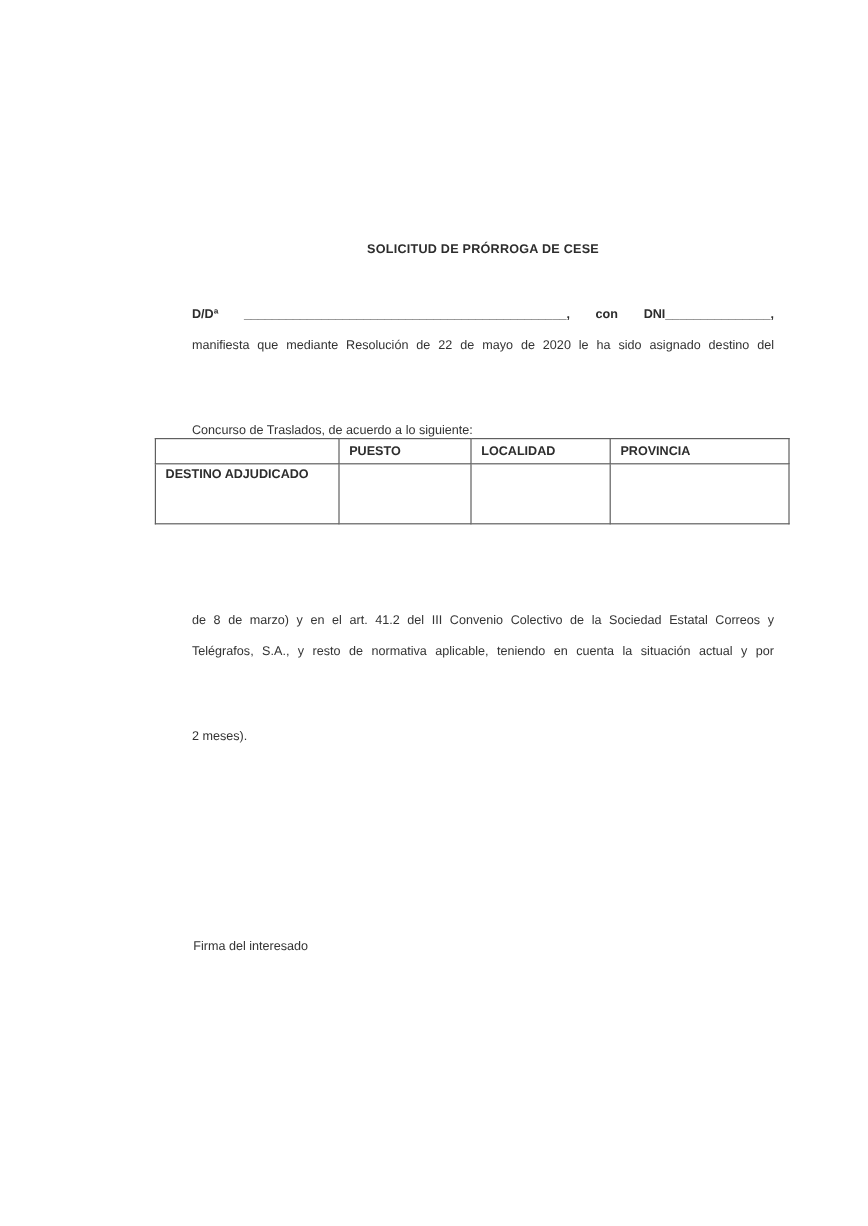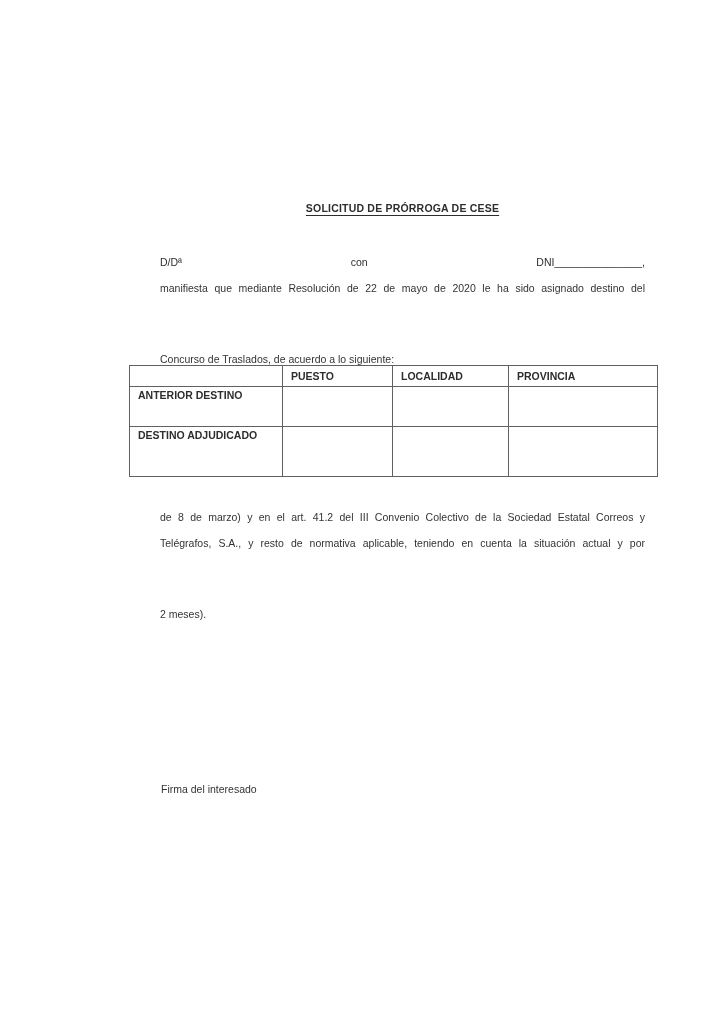--- a/index.html
+++ b/index.html
@@ -14,34 +14,33 @@
   }
   .doc-title {
     position: absolute;
     top: 202px; left: 160px; width: 485px;
     margin: 0;
     text-align: center;
     font-size: 10.5px;
     font-weight: bold;
     letter-spacing: 0.2px;
     color: #2d2d2d;
-    text-decoration: underline;
     text-underline-offset: 3px;
   }
   .intro {
     position: absolute;
     top: 249px; left: 160px; width: 485px;
     font-size: 10.5px;
     line-height: 26px;
   }
   .intro-line1 {
     display: flex;
     justify-content: space-between;
     align-items: baseline;
-    font-weight: normal;
+    font-weight: bold;
     color: #2d2d2d;
     white-space: pre;
   }
   .jline { text-align: justify; text-align-last: justify; }
   .lline { text-align: left; margin-top: 45px; }
   .dest-table {
     position: absolute;
     top: 365px; left: 129px;
     border-collapse: collapse;
     table-layout: fixed;
@@ -85,20 +84,21 @@
 </head>
 <body>
 
 <div class="page">
 
   <h1 class="doc-title">SOLICITUD DE PRÓRROGA DE CESE</h1>
 
   <div class="intro">
     <div class="intro-line1">
       <span>D/Dª</span>
+      <span><span>______________________________________________</span><span>,</span></span>
       <span>con</span>
       <span><span>DNI</span><span>_______________</span><span>,</span></span>
     </div>
     <div class="jline">manifiesta que mediante Resolución de 22 de mayo de 2020 le ha sido asignado destino del</div>
     <div class="lline">Concurso de Traslados, de acuerdo a lo siguiente:</div>
   </div>
 
   <table class="dest-table">
     <colgroup>
         <col class="c1">
@@ -108,26 +108,20 @@
       </colgroup>
     <thead>
       <tr class="head-row">
         <th></th>
         <th>PUESTO</th>
         <th>LOCALIDAD</th>
         <th>PROVINCIA</th>
       </tr>
     </thead>
     <tbody>
-      <tr class="data-row-1">
-        <th>ANTERIOR DESTINO</th>
-        <td></td>
-        <td></td>
-        <td></td>
-      </tr>
       <tr class="data-row-2">
         <th>DESTINO ADJUDICADO</th>
         <td></td>
         <td></td>
         <td></td>
       </tr>
     </tbody>
   </table>
 
   <div class="body-par">

